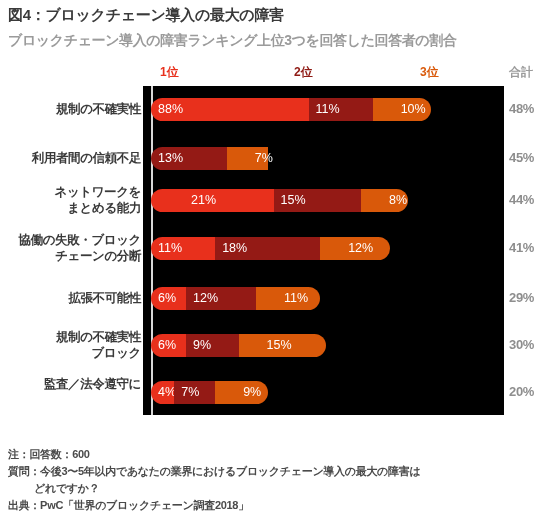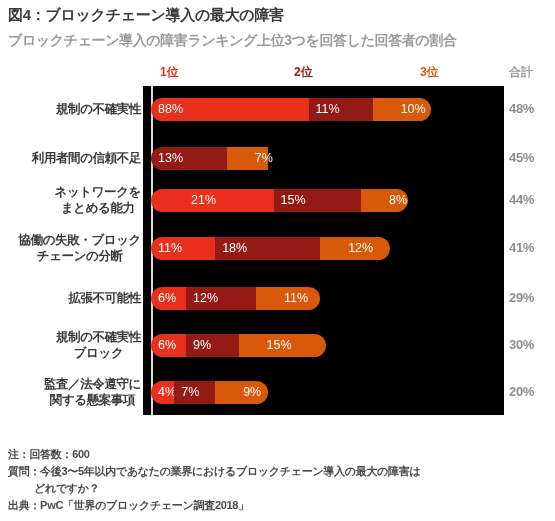--- a/index.html
+++ b/index.html
@@ -71,21 +71,21 @@
   
   .row {
     position: absolute;
     left: 0;
     width: 555px;
     height: 0;
   }
   .row-label {
     position: absolute;
     right: 414px;     
-    text-align: center;
+    text-align: right;
     font-size: 12.5px;
     font-weight: bold;
     color: #3a3a3a;
     line-height: 16px;
     letter-spacing: -0.4px;
     white-space: nowrap;
   }
   .bar {
     position: absolute;
     left: 151px;
@@ -247,21 +247,20 @@
         </div>
         <div class="seg seg-3" style="width: 87.5px; flex: 0 0 87.5px;">
           <span>15%</span>
         </div>
       </div>
       <div class="row-total" style="top: -8px;">30%</div>
     </div>
     <div class="row" style="top: 392px;">
       <div class="row-label" style="top: -16px;">
         <div>監査／法令遵守に</div>
-        <div>関する懸案事項</div>
       </div>
       <div class="bar" style="top: -11.5px; width: 116.667px;">
         <div class="seg seg-1" style="width: 23.3333px; flex: 0 0 23.3333px;">
           <span>4%</span>
         </div>
         <div class="seg seg-2" style="width: 40.8333px; flex: 0 0 40.8333px;">
           <span>7%</span>
         </div>
         <div class="seg seg-3" style="width: 52.5px; flex: 0 0 52.5px;">
           <span>9%</span>

